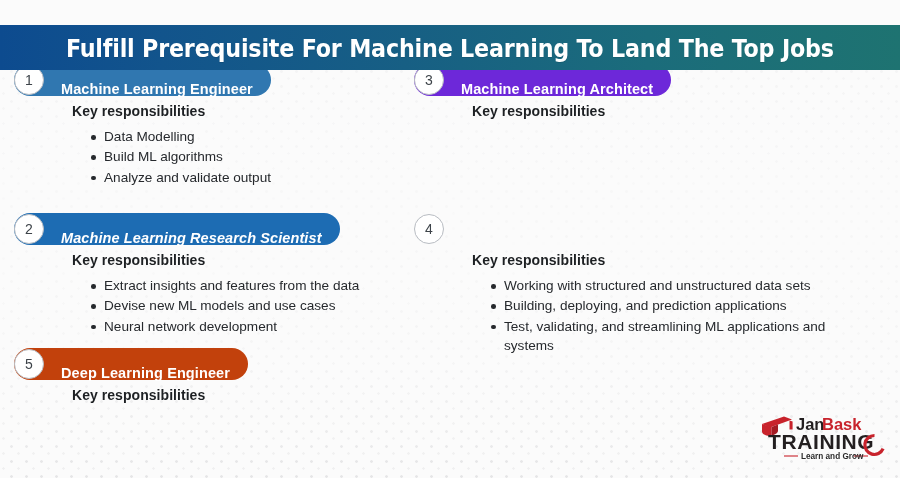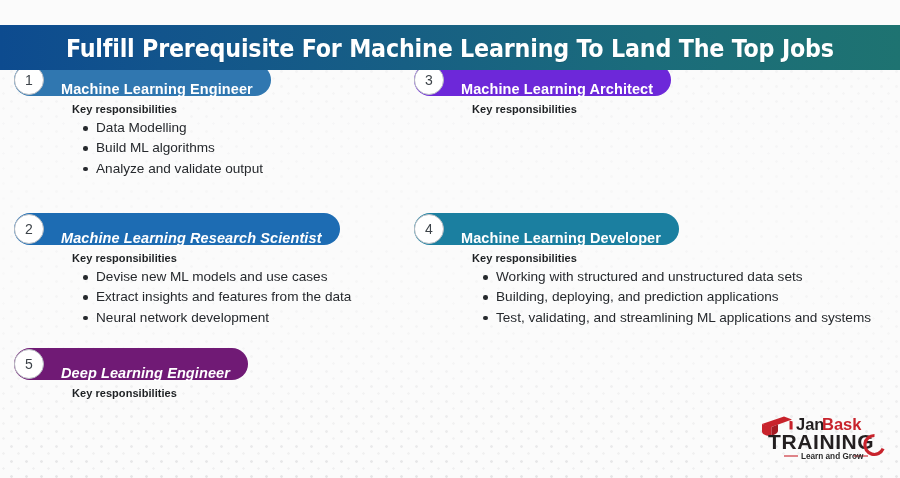--- a/index.html
+++ b/index.html
@@ -125,28 +125,28 @@
     color: #3d4349;
     font-size: 14px;
     font-weight: normal;
     z-index: 2;
   }
 
   
   .block-body { padding-left: 58px; padding-top: 7px; }
 
   .key-heading {
-    font-size: 11px;
+    font-size: 14px;
     font-weight: bold;
     color: #1d2023;
     margin: 0 0 3px 0;
     letter-spacing: 0.05px;
   }
   ul.resp {
-    margin: 0;
+    margin: 8px;
     padding: 0 0 0 24px;
     list-style: none;
   }
   ul.resp li {
     position: relative;
     font-size: 13.6px;
     color: #26292d;
     line-height: 1.42;
     margin: 0 0 1px 0;
     padding-left: 0;
@@ -205,29 +205,29 @@
         <div class="block" style="position: absolute; left: 14px; top: 168px;">
           <div class="block-head">
             <div class="pill" style="background: rgb(29, 108, 179); font-style: italic;">
               <span class="pill-label">Machine Learning Research Scientist</span>
             </div>
             <div class="badge">2</div>
           </div>
           <div class="block-body">
             <div class="key-heading">Key responsibilities</div>
             <ul class="resp">
+              <li>Extract insights and features from the data</li>
               <li>Devise new ML models and use cases</li>
-              <li>Extract insights and features from the data</li>
               <li>Neural network development</li>
             </ul>
           </div>
         </div>
         <div class="block" style="position: absolute; left: 14px; top: 303px;">
           <div class="block-head">
-            <div class="pill" style="background: #701a75; font-style: italic;">
+            <div class="pill" style="background: #c2410c;">
               <span class="pill-label">Deep Learning Engineer</span>
             </div>
             <div class="badge">5</div>
           </div>
           <div class="block-body">
             <div class="key-heading">Key responsibilities</div>
           </div>
         </div>
       </div>
     <div class="col-right">
@@ -239,23 +239,20 @@
             <div class="badge">3</div>
           </div>
           <div class="block-body">
             <div class="key-heading">Key responsibilities</div>
             <ul class="resp">
             </ul>
           </div>
         </div>
         <div class="block" style="position: absolute; left: 9px; top: 168px; width: 470px;">
           <div class="block-head">
-            <div class="pill" style="background: rgb(27, 127, 160);">
-              <span class="pill-label">Machine Learning Developer</span>
-            </div>
             <div class="badge">4</div>
           </div>
           <div class="block-body">
             <div class="key-heading">Key responsibilities</div>
             <ul class="resp">
               <li>Working with structured and unstructured data sets</li>
               <li>Building, deploying, and prediction applications</li>
               <li>Test, validating, and streamlining ML applications and systems</li>
             </ul>
           </div>

